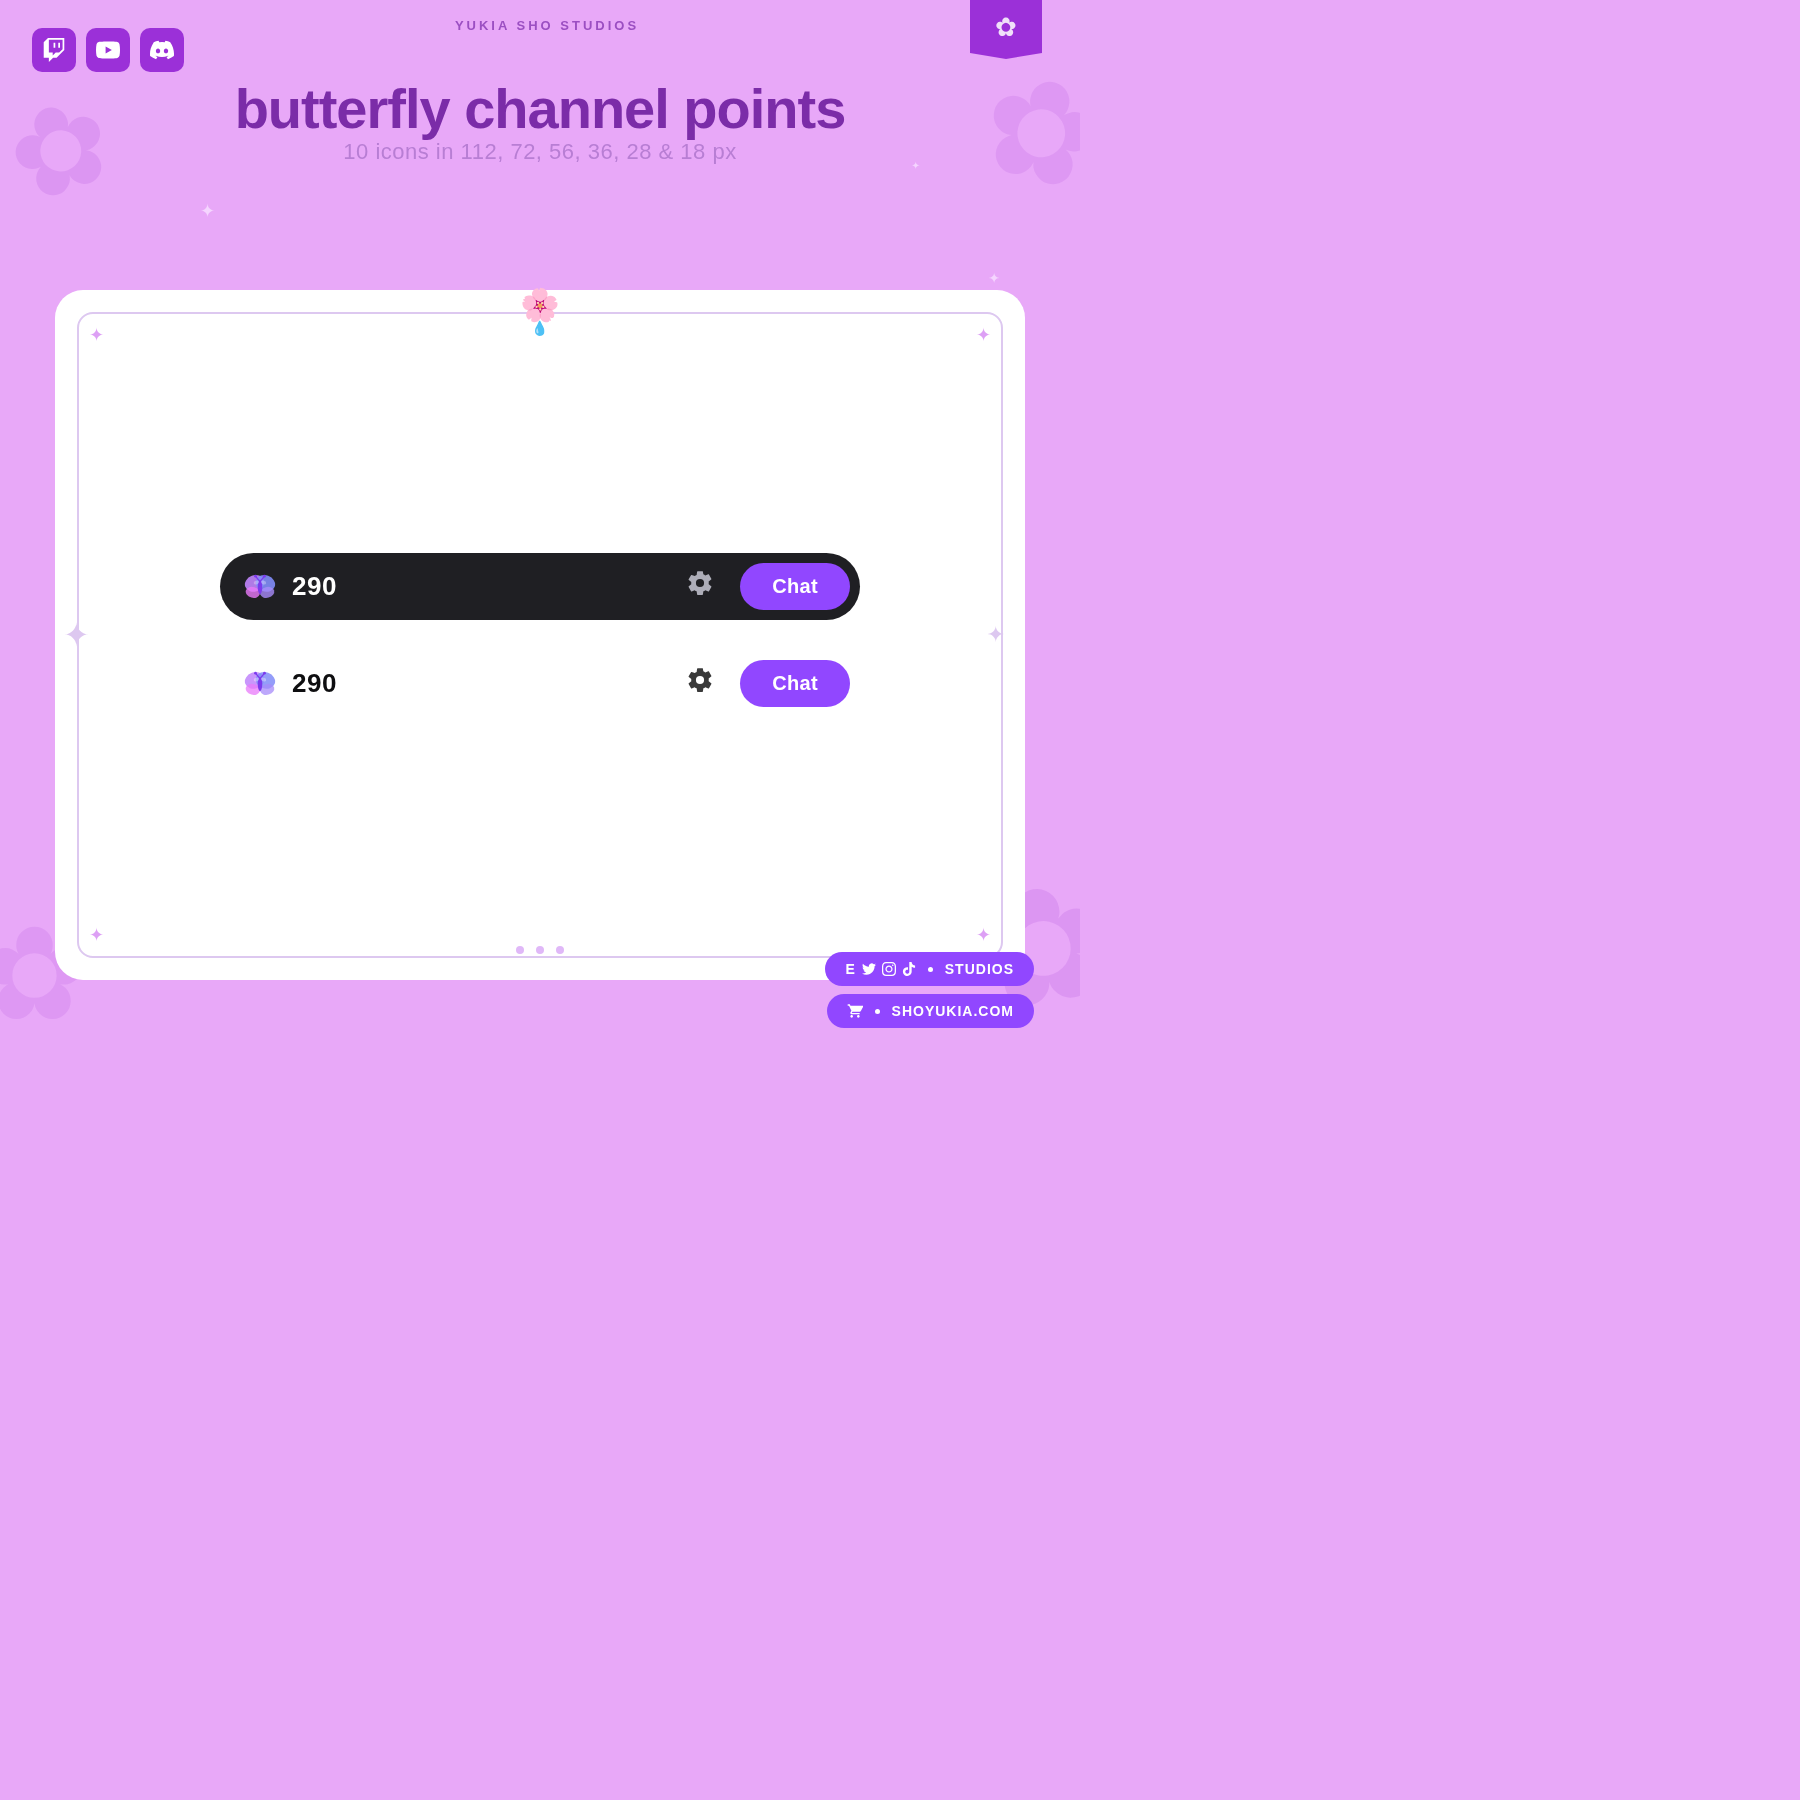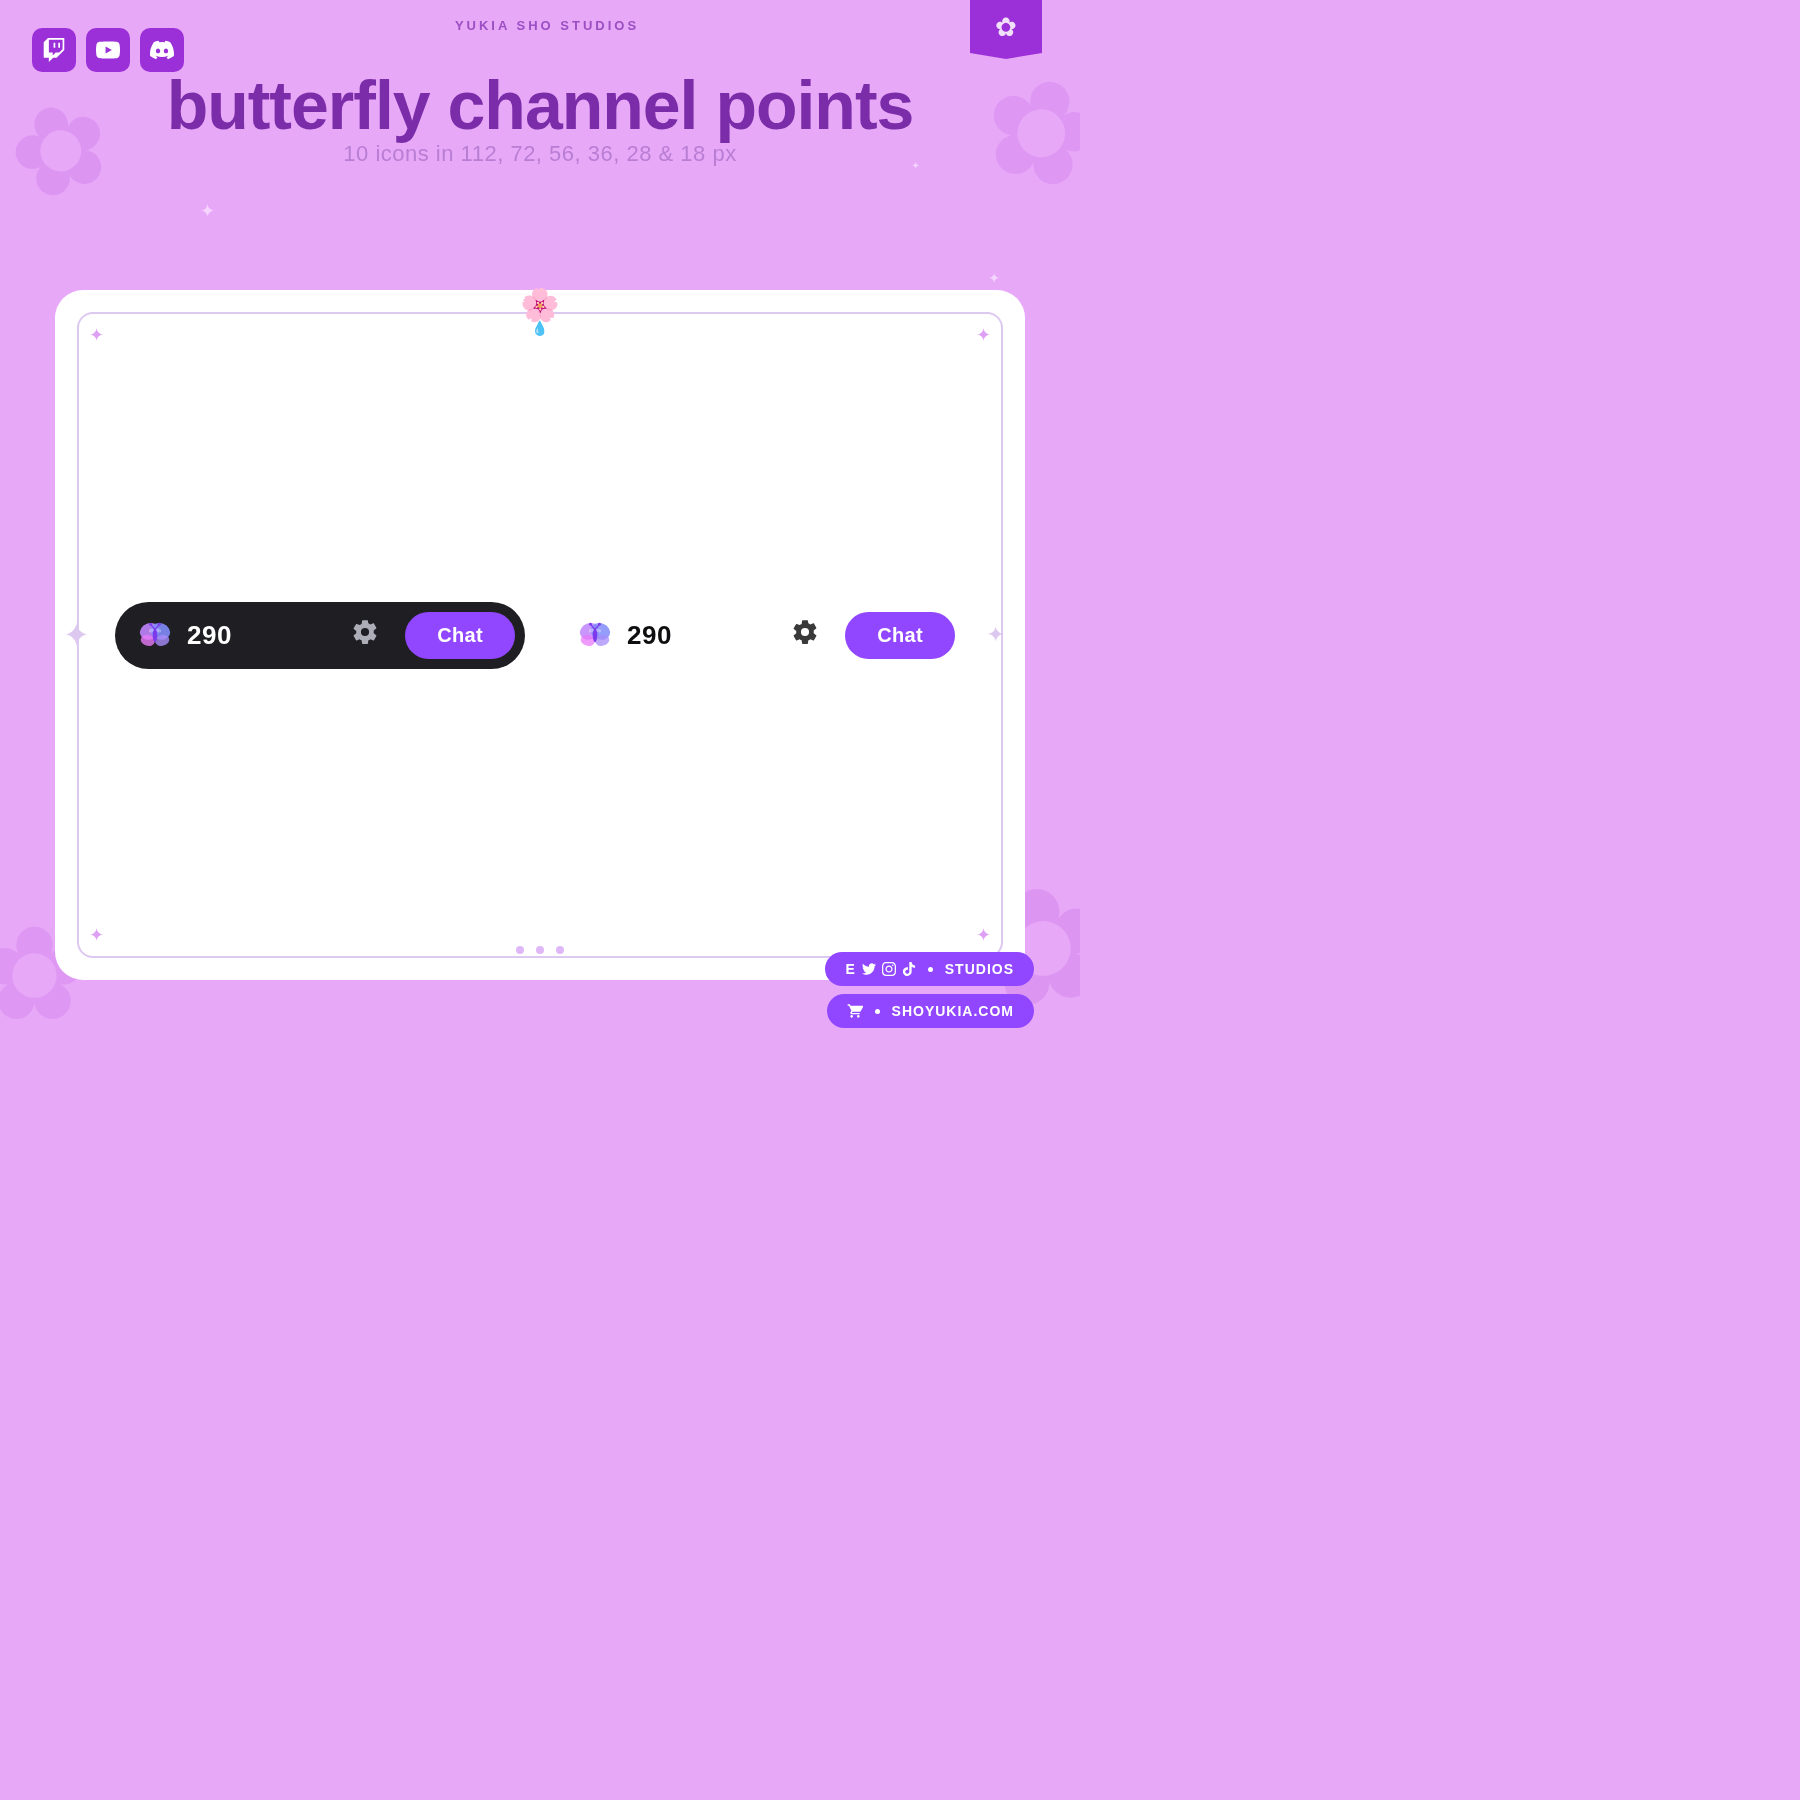--- a/index.html
+++ b/index.html
@@ -91,25 +91,26 @@
       position: absolute;
       top: 70px;
       left: 0;
       right: 0;
       text-align: center;
       z-index: 10;
       padding: 0 30px;
     }
 
     .hero-title {
-      font-size: 68px;
+      font-size: 56px;
       font-weight: 900;
       color: #7b2ca8;
       line-height: 1.05;
       letter-spacing: -1px;
+      margin-top: 10px;
     }
 
     .hero-subtitle {
       font-size: 22px;
       color: #b87ed4;
       margin-top: 0;
       font-weight: 400;
       letter-spacing: 0.5px;
     }
 
@@ -170,20 +171,21 @@
       color: #dda0f5;
       font-size: 14px;
       margin-top: -4px;
     }
 
     
     .card-content {
       width: 100%;
       padding: 40px 60px;
       display: flex;
+      flex-direction: column;
       gap: 30px;
       align-items: center;
       position: relative;
       z-index: 6;
     }
 
     
     .points-bar-dark {
       width: 640px;
       background: #1f1f23;

